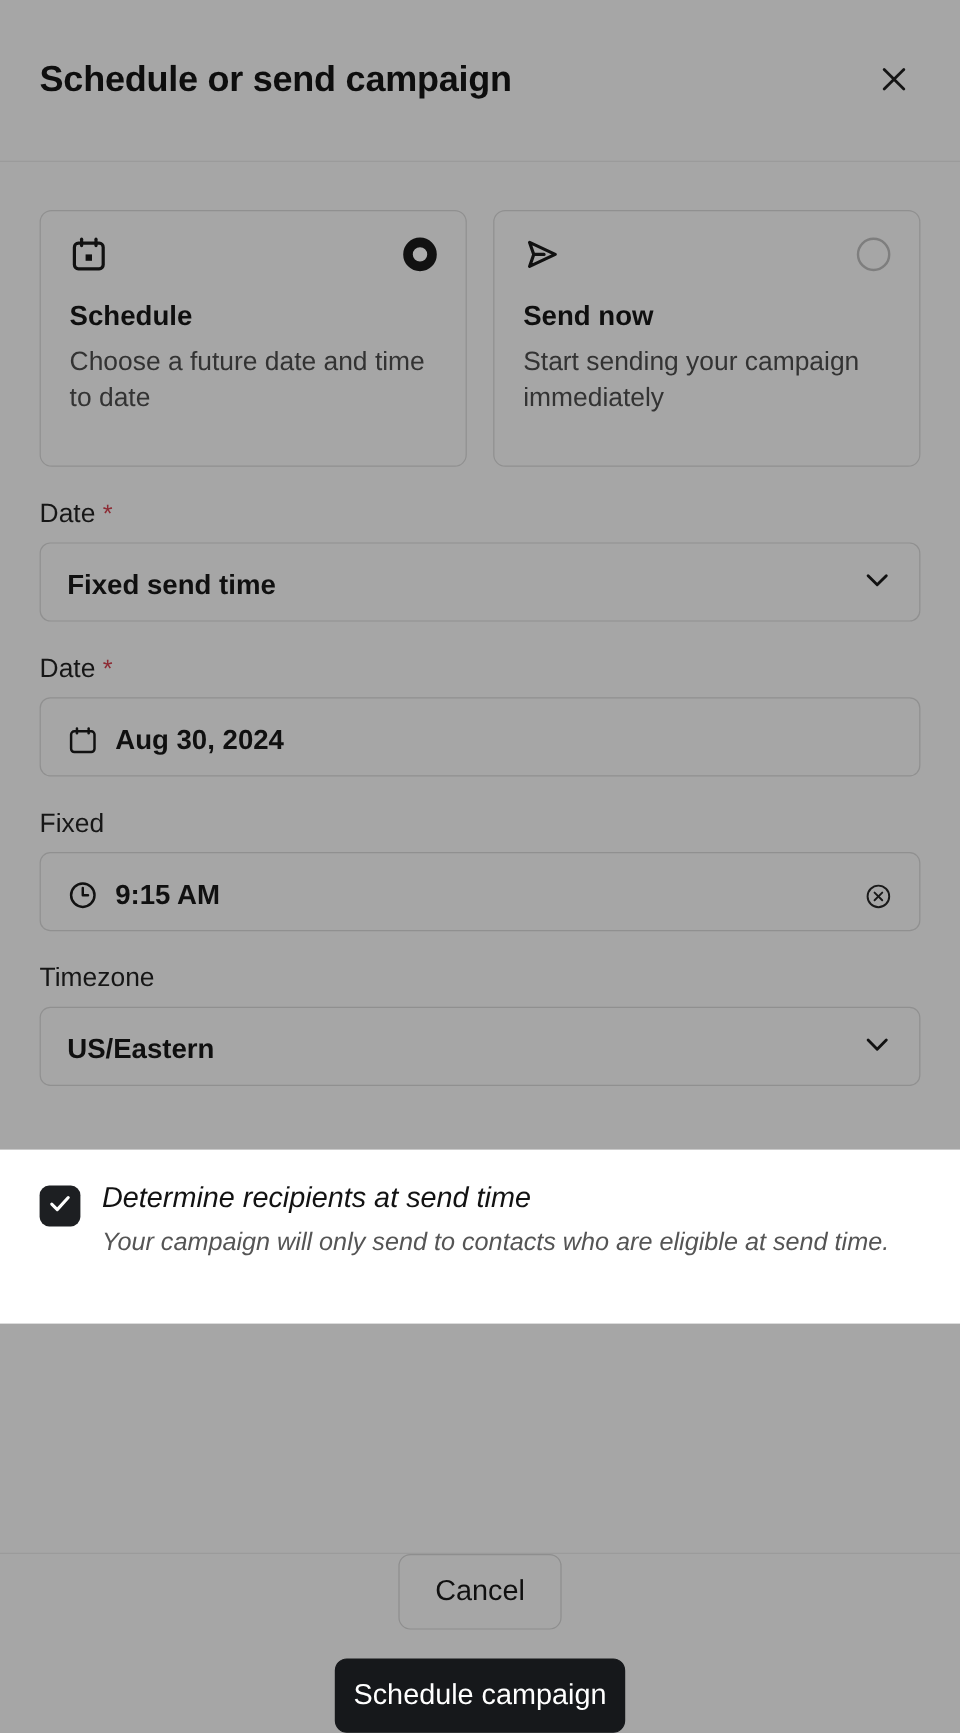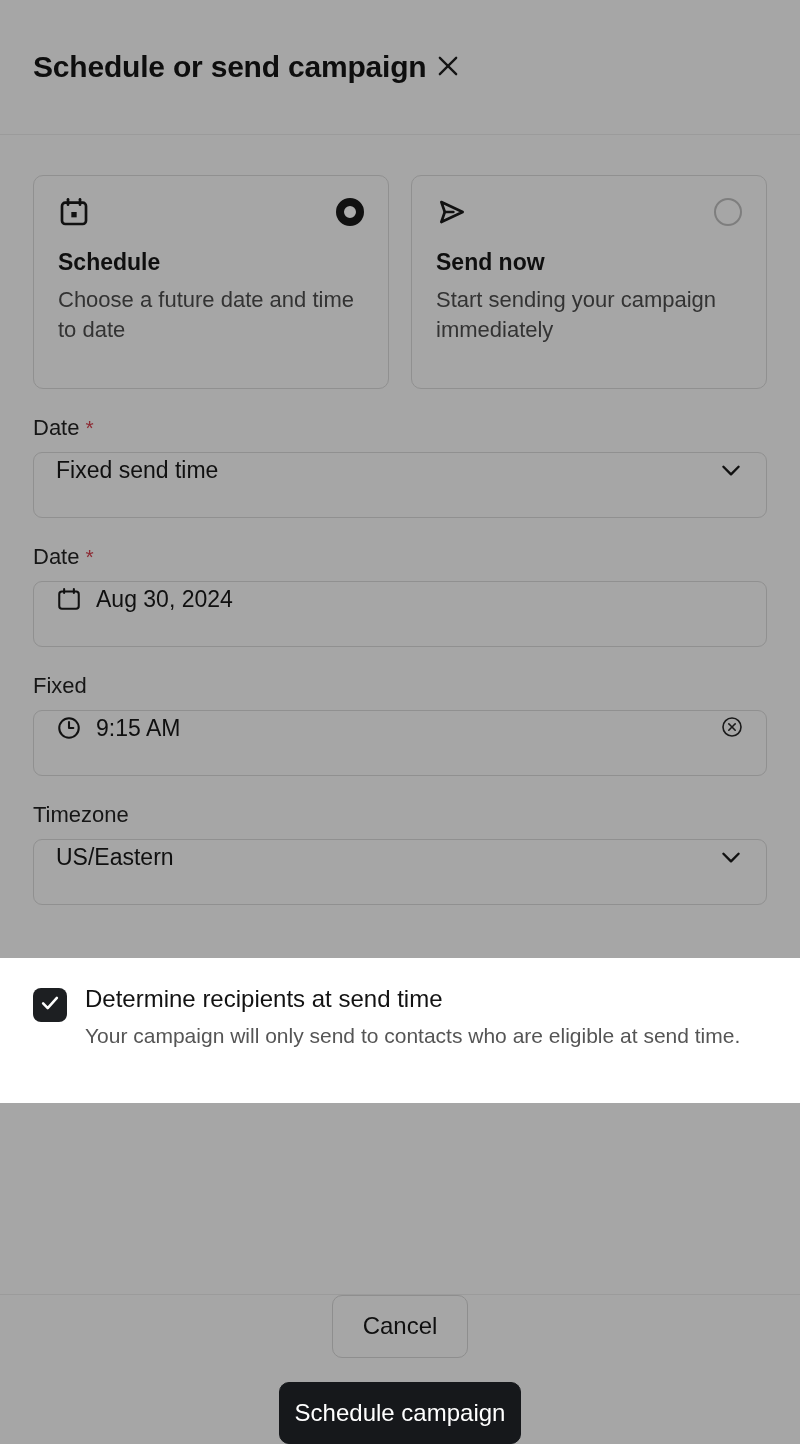--- a/index.html
+++ b/index.html
@@ -25,20 +25,21 @@
     flex-direction: column;
   }
 
   
   .modal-header {
     height: 135px;
     box-sizing: border-box;
     padding: 0 33px;
     display: flex;
     align-items: center;
+    justify-content: space-between;
     border-bottom: 1px solid #9b9b9b;
     flex: 0 0 auto;
   }
   .modal-title {
     font-size: 30px;
     font-weight: bold;
     color: #0e0e0e;
     letter-spacing: -0.2px;
   }
   .close-btn {
@@ -115,26 +116,27 @@
     display: block;
   }
   .req { color: #8d2b34; font-size: 21px; }
 
   .control {
     box-sizing: border-box;
     height: 66px;
     border: 1px solid #909090;
     border-radius: 9px;
     display: flex;
-    align-items: flex-start;
-    padding: 4px 22px;
+    align-items: flex-end;
+    padding: 16px 22px;
     gap: 14px;
     background: transparent;
     cursor: pointer;
     width: 100%;
+    font-weight: bold;
   }
   .control-value {
     font-size: 23px;
     color: #101010;
     flex: 1 1 auto;
     white-space: nowrap;
     overflow: hidden;
     text-overflow: ellipsis;
   }
   .control-icon { color: #111; display: flex; align-items: center; flex: 0 0 auto; }
@@ -198,21 +200,21 @@
     height: 34px;
     border-radius: 8px;
     background: #1d1f22;
     flex: 0 0 auto;
     display: flex;
     align-items: center;
     justify-content: center;
     margin-top: 4px;
     cursor: pointer;
   }
-  .check-texts { flex: 1 1 auto; }
+  .check-texts { flex: 1 1 auto; font-style: italic; }
   .check-title {
     font-size: 24px;
     color: #121212;
     line-height: 1.25;
   }
   .check-desc {
     font-size: 21px;
     color: #555555;
     line-height: 1.5;
     margin-top: 6px;

